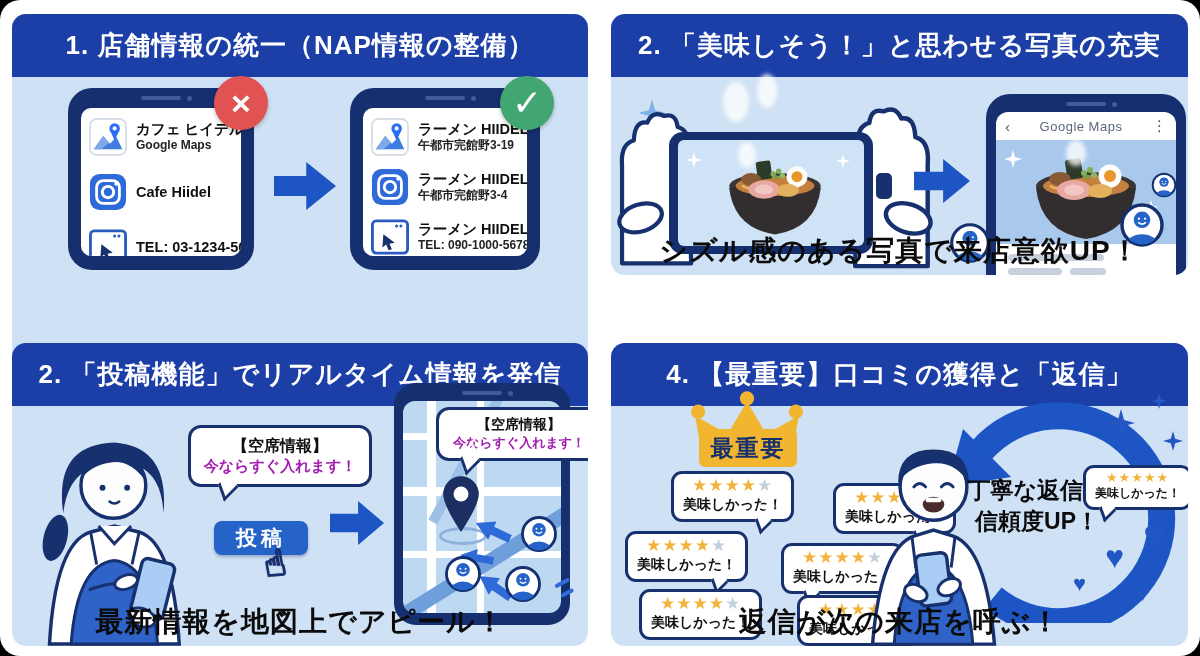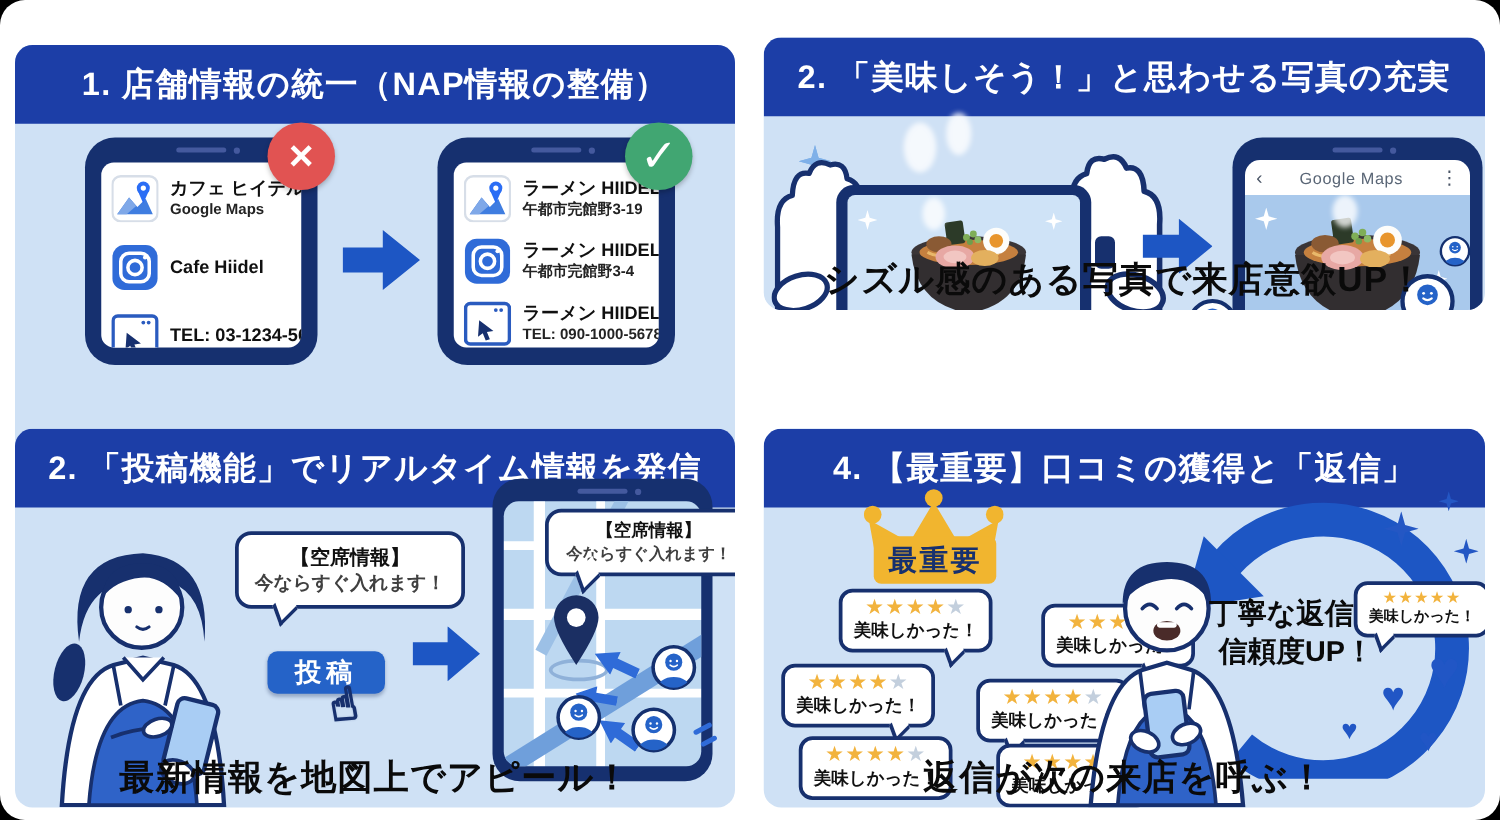--- a/index.html
+++ b/index.html
@@ -1,21 +1,21 @@
 <!DOCTYPE html>
 <html><head>
 <meta charset="utf-8">
 <style>
   html,body{margin:0;padding:0;background:#000;}
   body{width:1200px;height:656px;position:relative;overflow:hidden;
        font-family:"Liberation Sans","DejaVu Sans",sans-serif;}
   .stage{position:absolute;inset:0;background:#fff;border-radius:20px;overflow:hidden;}
   .panel{position:absolute;background:#cfe1f5;border-radius:14px;overflow:hidden;}
-  #p1{left:12px;top:14px;width:576px;height:351px;margin-top:22px;}
-  #p2{left:611px;top:14px;width:577px;height:218px;margin-top:16px;}
+  #p1{left:12px;top:14px;width:576px;height:351px;}
+  #p2{left:611px;top:14px;width:577px;height:261px;}
   #p3{left:12px;top:343px;width:576px;height:303px;}
   #p4{left:611px;top:343px;width:577px;height:303px;}
   .phead{height:63px;background:#1c3ea7;display:flex;align-items:center;justify-content:center;
          color:#fff;font-weight:bold;font-size:26px;letter-spacing:1px;white-space:nowrap;}
   .caption{position:absolute;left:0;right:0;bottom:5px;text-align:center;font-size:28px;
            font-weight:900;color:#0a0a0a;letter-spacing:1px;white-space:nowrap;}
   
   .phone{position:absolute;background:#16306f;border-radius:24px;}
   .notch{position:absolute;top:8px;left:50%;transform:translateX(-50%);width:40px;height:4px;
          background:#44599e;border-radius:2px;}
@@ -36,21 +36,21 @@
   .barrow{position:absolute;background:#1d56c4;
           clip-path:polygon(0 29%,52% 29%,52% 0,100% 50%,52% 100%,52% 71%,0 71%);}
   
   .sp{position:absolute;clip-path:polygon(50% 0,61% 39%,100% 50%,61% 61%,50% 100%,39% 61%,0 50%,39% 39%);}
   .heart{position:absolute;color:#2156c5;line-height:1;}
   .steam{position:absolute;background:rgba(255,255,255,.78);border-radius:50%;filter:blur(2px);}
   
   .bubble{position:absolute;background:#fff;border:3.5px solid #17306e;border-radius:13px;
           text-align:center;padding:8px 6px;}
   .bubble .b1{font-size:16px;font-weight:900;color:#111;}
-  .bubble .b2{font-size:15px;font-weight:900;color:#404040;white-space:nowrap;}
+  .bubble .b2{font-size:15px;font-weight:900;color:#a21caf;white-space:nowrap;}
   .tail{position:absolute;width:15px;height:15px;background:#fff;
         border-right:3.5px solid #17306e;border-bottom:3.5px solid #17306e;
         transform:rotate(70deg) skewX(25deg);}
   
   .review{position:absolute;background:#fff;border:3px solid #17306e;border-radius:11px;
           padding:3px 9px 5px 9px;text-align:center;}
   .review .stars{font-size:17px;letter-spacing:1px;line-height:1.1;white-space:nowrap;}
   .review .stars .gold{color:#f2b33d;}
   .review .stars .gray{color:#c3cfdd;}
   .review .rtext{font-size:14px;font-weight:900;color:#111;white-space:nowrap;}

